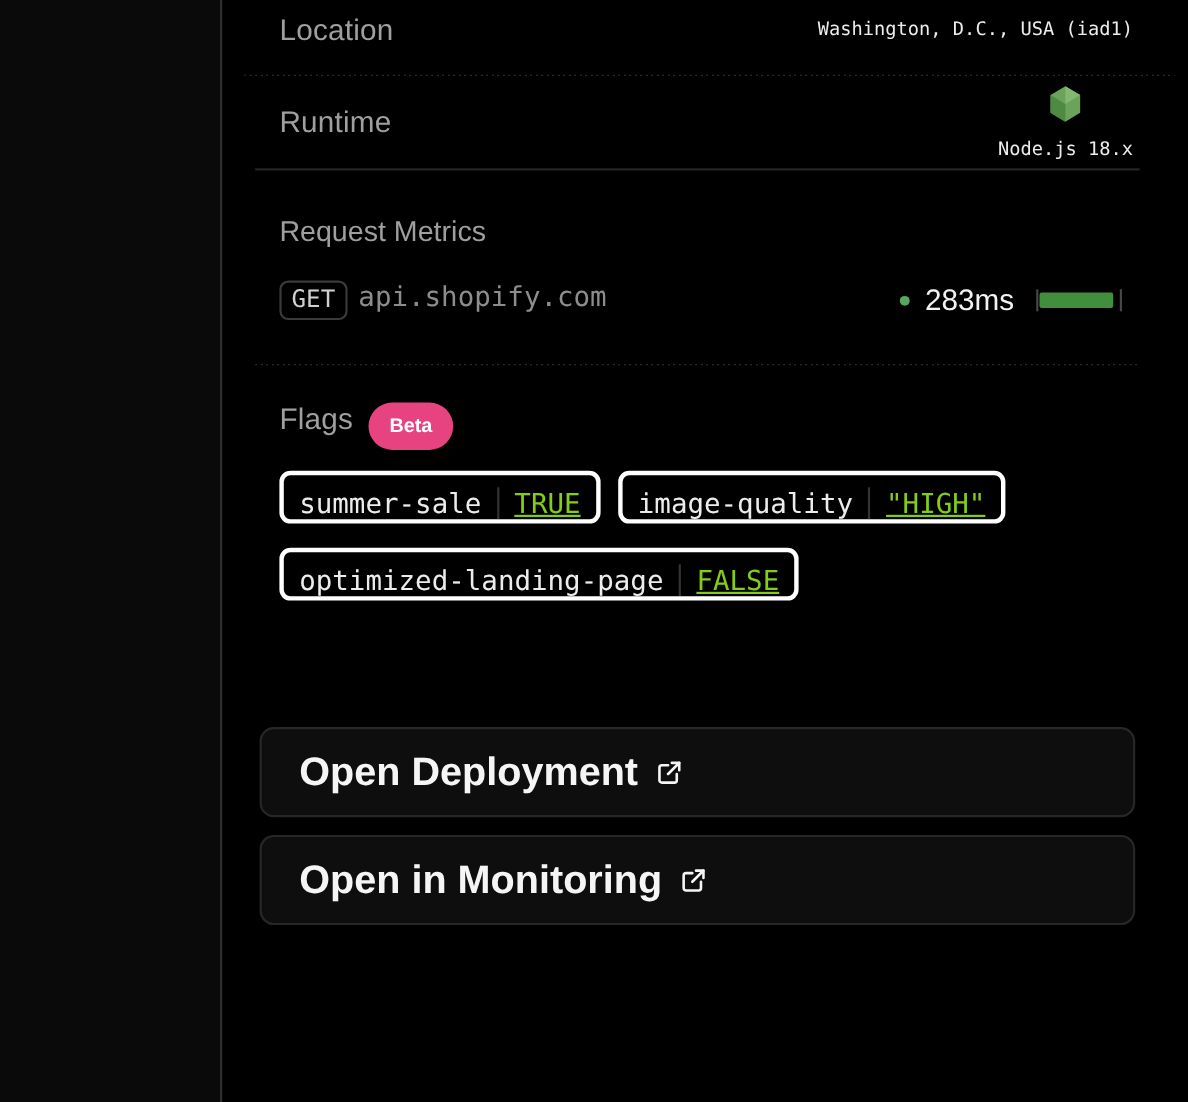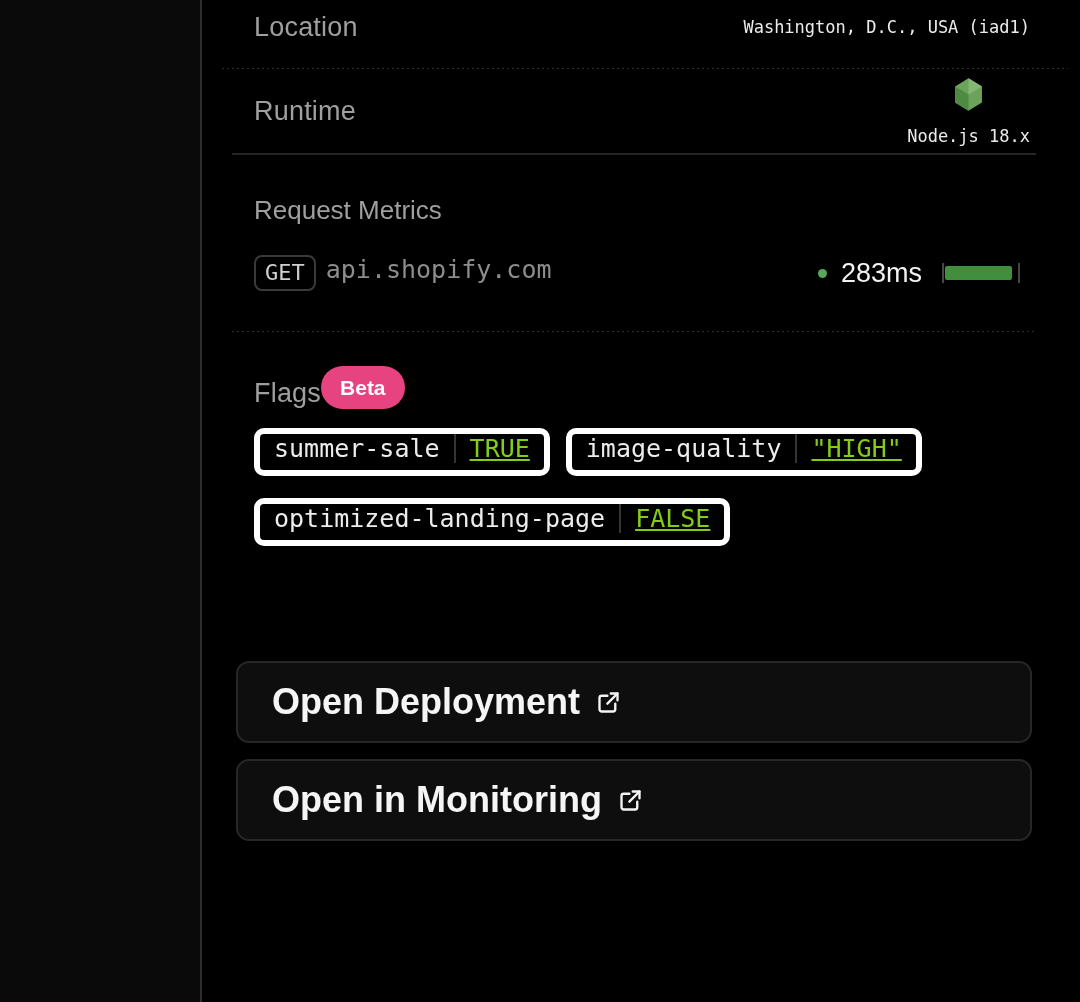--- a/index.html
+++ b/index.html
@@ -109,45 +109,46 @@
     height: 14px;
     width: 67px;
     border-radius: 2px;
     background: #418e3d;
   }
   .divider.after-metrics { margin-top: 38px; }
   .flags-head {
     margin: 34px 0 0 18px;
     height: 43px;
     display: flex;
-    align-items: flex-end;
+    align-items: flex-start;
+    gap: 14px;
   }
   .beta-badge {
     background: #e84381;
     color: #fff;
-    font-size: 21px;
+    font-size: 18px;
     font-weight: 600;
     height: 43px;
     padding: 0 19px;
     border-radius: 22px;
     display: flex;
     align-items: center;
   }
   .chips {
     margin: 19px 0 0 18px;
     display: flex;
     flex-wrap: wrap;
     gap: 22px 16px;
     max-width: 700px;
   }
   .chip {
     display: flex;
-    align-items: flex-start;
+    align-items: flex-end;
     height: 48px;
-    border: 6px solid #ffffff;
+    border: 4px solid #ffffff;
     border-radius: 10px;
     overflow: hidden;
   }
   .chip-name, .chip-value {
     display: flex;
     align-items: center;
     font-size: 25px;
     padding: 0 14px;
   }
   .chip-name { color: #ececec; border-right: 2px solid #343434; }

